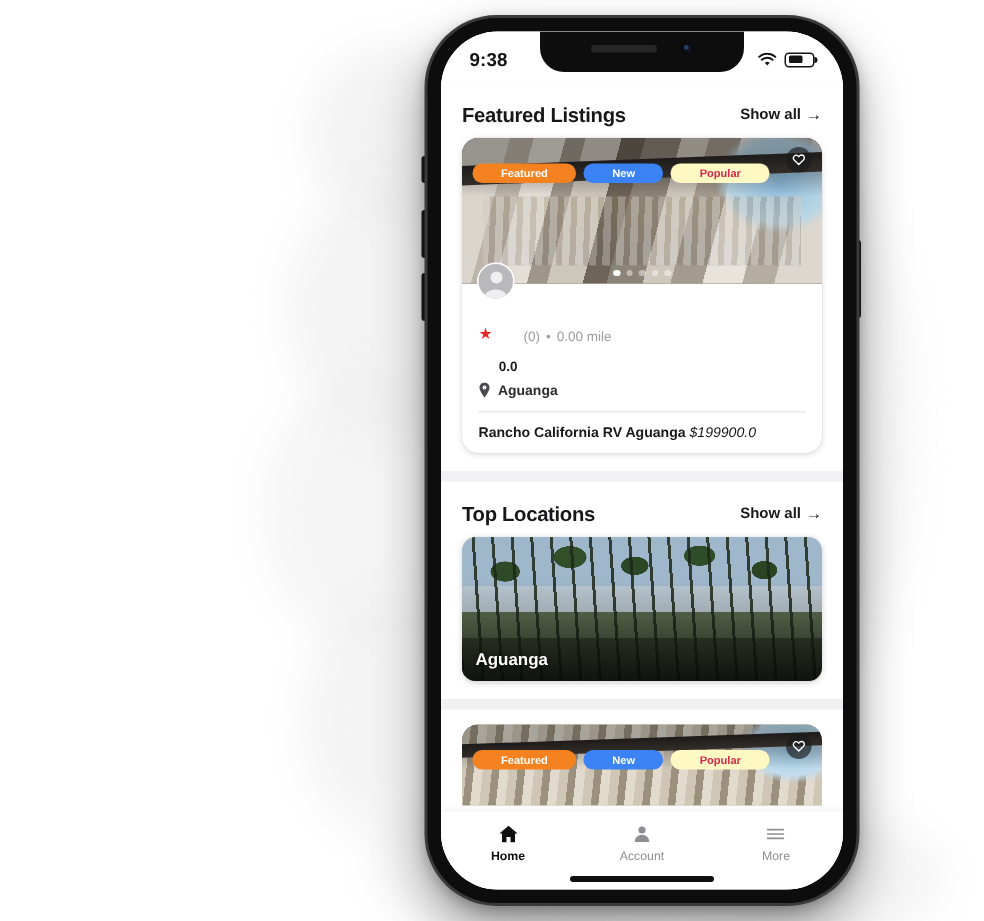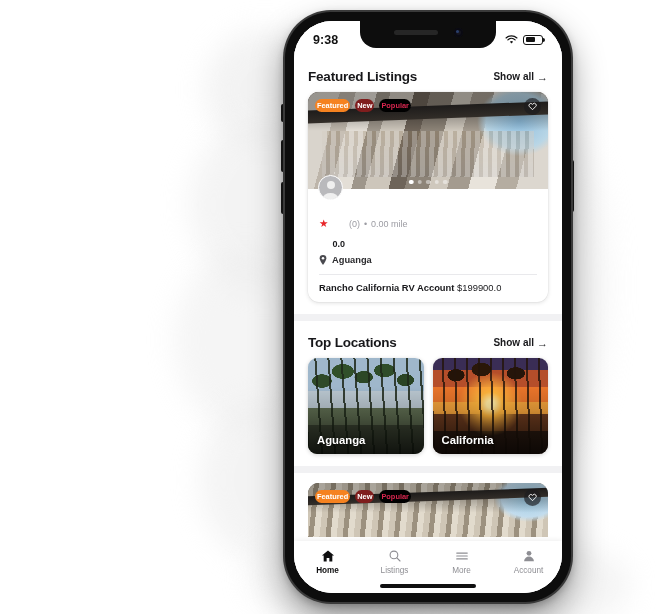--- a/index.html
+++ b/index.html
@@ -105,24 +105,24 @@
     transform: skewY(-2.2deg);
   }
   .photo-gazebo::after {
     content:""; position:absolute; left:6%; right:6%; top:40%; height:48%;
     background:
       repeating-linear-gradient(92deg, rgba(255,255,255,.55) 0 5px, rgba(255,255,255,.12) 5px 9px),
       linear-gradient(to bottom, rgba(120,95,60,.55), rgba(60,50,40,.4));
     opacity:.55;
   }
   .badges { position: absolute; top: 7px; left: 7px; display: flex; gap: 5px; z-index: 5; }
-  .badge { font-size: 7.4px; font-weight: 700; padding: 3px 2px; border-radius: 9px; line-height: 1; }
+  .badge { font-size: 7.4px; font-weight: 700; padding: 3px 19px; border-radius: 9px; line-height: 1; margin-top: 10px; }
   .badge-featured { background: #f58220; color: #fff; }
-  .badge-new { background: #7f1d1d; color: #fff; }
-  .badge-popular { background: #000000; color: #d7264f; }
+  .badge-new { background: #3b82f6; color: #fff; }
+  .badge-popular { background: #fef9c3; color: #d7264f; }
   .fav {
     position: absolute; top: 6px; right: 7px; width: 17px; height: 17px; border-radius: 50%;
     background: rgba(28,28,30,.66); display: flex; align-items: center; justify-content: center;
     z-index: 5;
   }
   .fav svg { width: 9px; height: 9px; }
   .dots { position: absolute; bottom: 5px; left: 50%; transform: translateX(-50%);
           display: flex; gap: 4px; z-index: 5; }
   .dot { width: 4.5px; height: 4.5px; border-radius: 50%; background: rgba(255,255,255,.45); }
   .dot.active { background: #ffffff; }
@@ -139,21 +139,21 @@
   .meta-row { display: flex; align-items: center; gap: 4px; margin-top: 5px; font-size: 9px; }
   .star { color: #e8262a; font-size: 10.5px; line-height: 1; }
   .rate-val { font-weight: 700; color: #18181b; margin-top: 41px; }
   .rate-cnt, .dist, .sep { color: #9c9ca3; }
   .loc-row { display: flex; align-items: center; gap: 5px; margin-top: 6px; font-size: 9.3px; }
   .pin { width: 8px; height: 10px; }
   .loc-name { font-weight: 700; color: #2b2b2e; }
   .divider { height: 1px; background: #e9e9ec; margin: 9px 0 7px; }
   .price-row { font-size: 9.4px; color: #18181b; }
   .resort { font-weight: 700; }
-  .price { font-weight: 400; }
+  .price { font-weight: 400; font-style: italic; }
 
   
   .loc-grid { display: flex; gap: 9px; padding: 0 14px; }
   .loc-card {
     position: relative; flex: 1; height: 96px; border-radius: 9px; overflow: hidden;
     display: flex; align-items: flex-end;
     box-shadow: 0 1px 4px rgba(0,0,0,.18);
   }
   .loc-card .cap {
     position: relative; z-index: 3; color: #fff; font-size: 11.3px; font-weight: 700;
@@ -300,46 +300,41 @@
                   <svg class="pin" viewBox="0 0 24 30">
                     <path d="M12 0a10 10 0 0 0-10 10c0 7.5 10 20 10 20s10-12.5 10-20A10 10 0 0 0 12 0z" fill="#4a4a4f"></path>
                     <circle cx="12" cy="10" r="3.8" fill="#ffffff"></circle>
                   </svg>
                   <span class="loc-name">Aguanga</span>
                 </div>
 
                 <div class="divider"></div>
 
                 <div class="price-row">
-                  <span class="resort">Rancho California RV Account</span>
+                  <span class="resort">Rancho California RV Aguanga</span>
                   <span class="price">$199900.0</span>
                 </div>
               </div>
             </div>
           </div>
         </div>
 
         <div class="section">
           <div class="sec-head">
             <div class="sec-title">Top Locations</div>
             <div class="show-all">
               <span>Show all</span>
               <span class="arrow">→</span>
             </div>
           </div>
           <div class="loc-grid">
             <div class="loc-card">
               <div class="photo-palms-day"></div>
               <div class="scrim"></div>
               <div class="cap">Aguanga</div>
-            </div>
-            <div class="loc-card">
-              <div class="photo-palms-sunset"></div>
-              <div class="scrim"></div>
-              <div class="cap">California</div>
             </div>
           </div>
         </div>
 
         <div class="section">
           <div class="newlist-card">
             <div class="nl-media">
               <div class="photo-gazebo2"></div>
               <div class="badges">
                 <span class="badge badge-featured">Featured</span>
@@ -362,45 +357,36 @@
           <span class="ic">
             <svg width="14" height="14" viewBox="0 0 24 24">
                 <path d="M12 2.6 1.6 11.3h3v10.1h5.1v-6h4.6v6h5.1V11.3h3z" fill="#0f0f10"></path>
               </svg>
           </span>
           <span class="lbl">Home</span>
         </div>
         <div class="tab">
           <span class="ic">
             <svg width="14" height="14" viewBox="0 0 24 24">
-              <circle cx="10.2" cy="10.2" r="6.6" fill="none" stroke="#8e8e93" stroke-width="1.9"></circle>
-              <line x1="15.2" y1="15.2" x2="20.6" y2="20.6" stroke="#8e8e93" stroke-width="1.9" stroke-linecap="round"></line>
+              <circle cx="12" cy="7.4" r="4.1" fill="#8e8e93"></circle>
+              <path d="M3.6 21.2a8.4 8.4 0 0 1 16.8 0z" fill="#8e8e93"></path>
             </svg>
           </span>
-          <span class="lbl">Listings</span>
+          <span class="lbl">Account</span>
         </div>
         <div class="tab">
           <span class="ic">
             <svg width="14" height="14" viewBox="0 0 24 24">
               <g stroke="#8e8e93" stroke-width="1.9" stroke-linecap="round">
                 <line x1="3" y1="7" x2="21" y2="7"></line>
                 <line x1="3" y1="12" x2="21" y2="12"></line>
                 <line x1="3" y1="17" x2="21" y2="17"></line>
               </g>
             </svg>
           </span>
           <span class="lbl">More</span>
         </div>
-        <div class="tab">
-          <span class="ic">
-            <svg width="14" height="14" viewBox="0 0 24 24">
-              <circle cx="12" cy="7.4" r="4.1" fill="#8e8e93"></circle>
-              <path d="M3.6 21.2a8.4 8.4 0 0 1 16.8 0z" fill="#8e8e93"></path>
-            </svg>
-          </span>
-          <span class="lbl">Account</span>
-        </div>
       </div>
       <div class="home-ind"></div>
 
     </div>
   </div>
 </div>
 
 </body></html>

